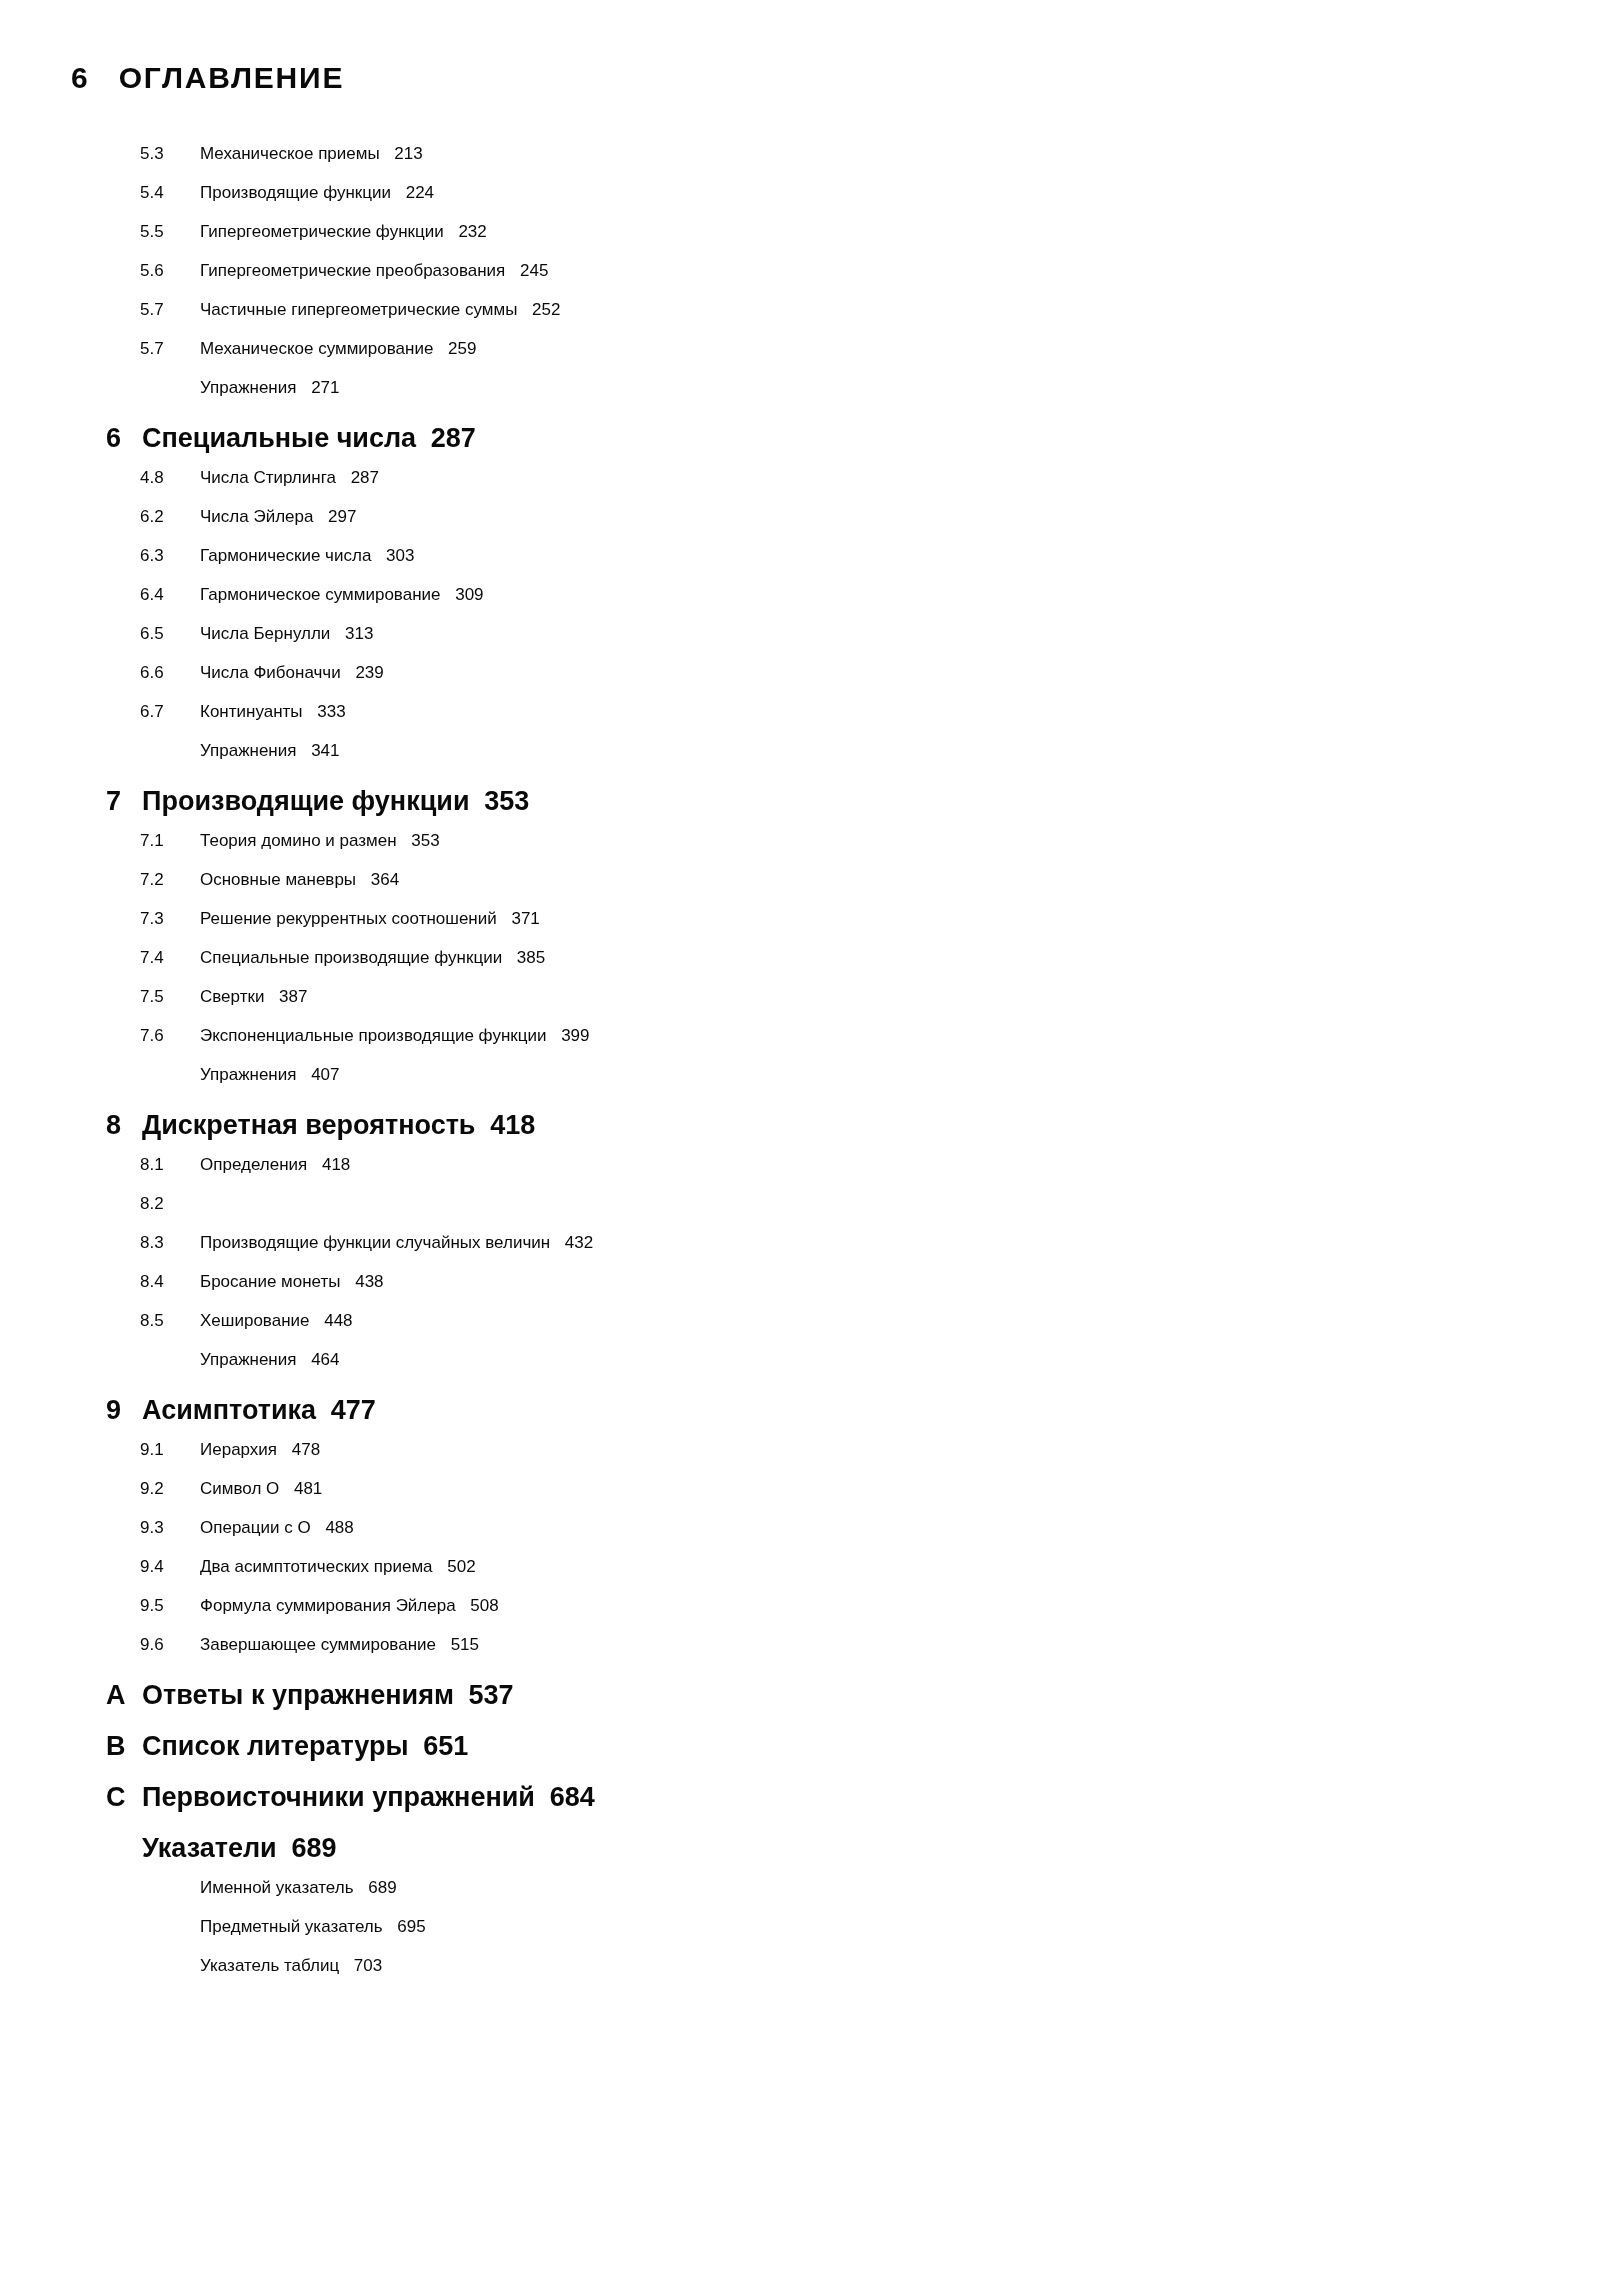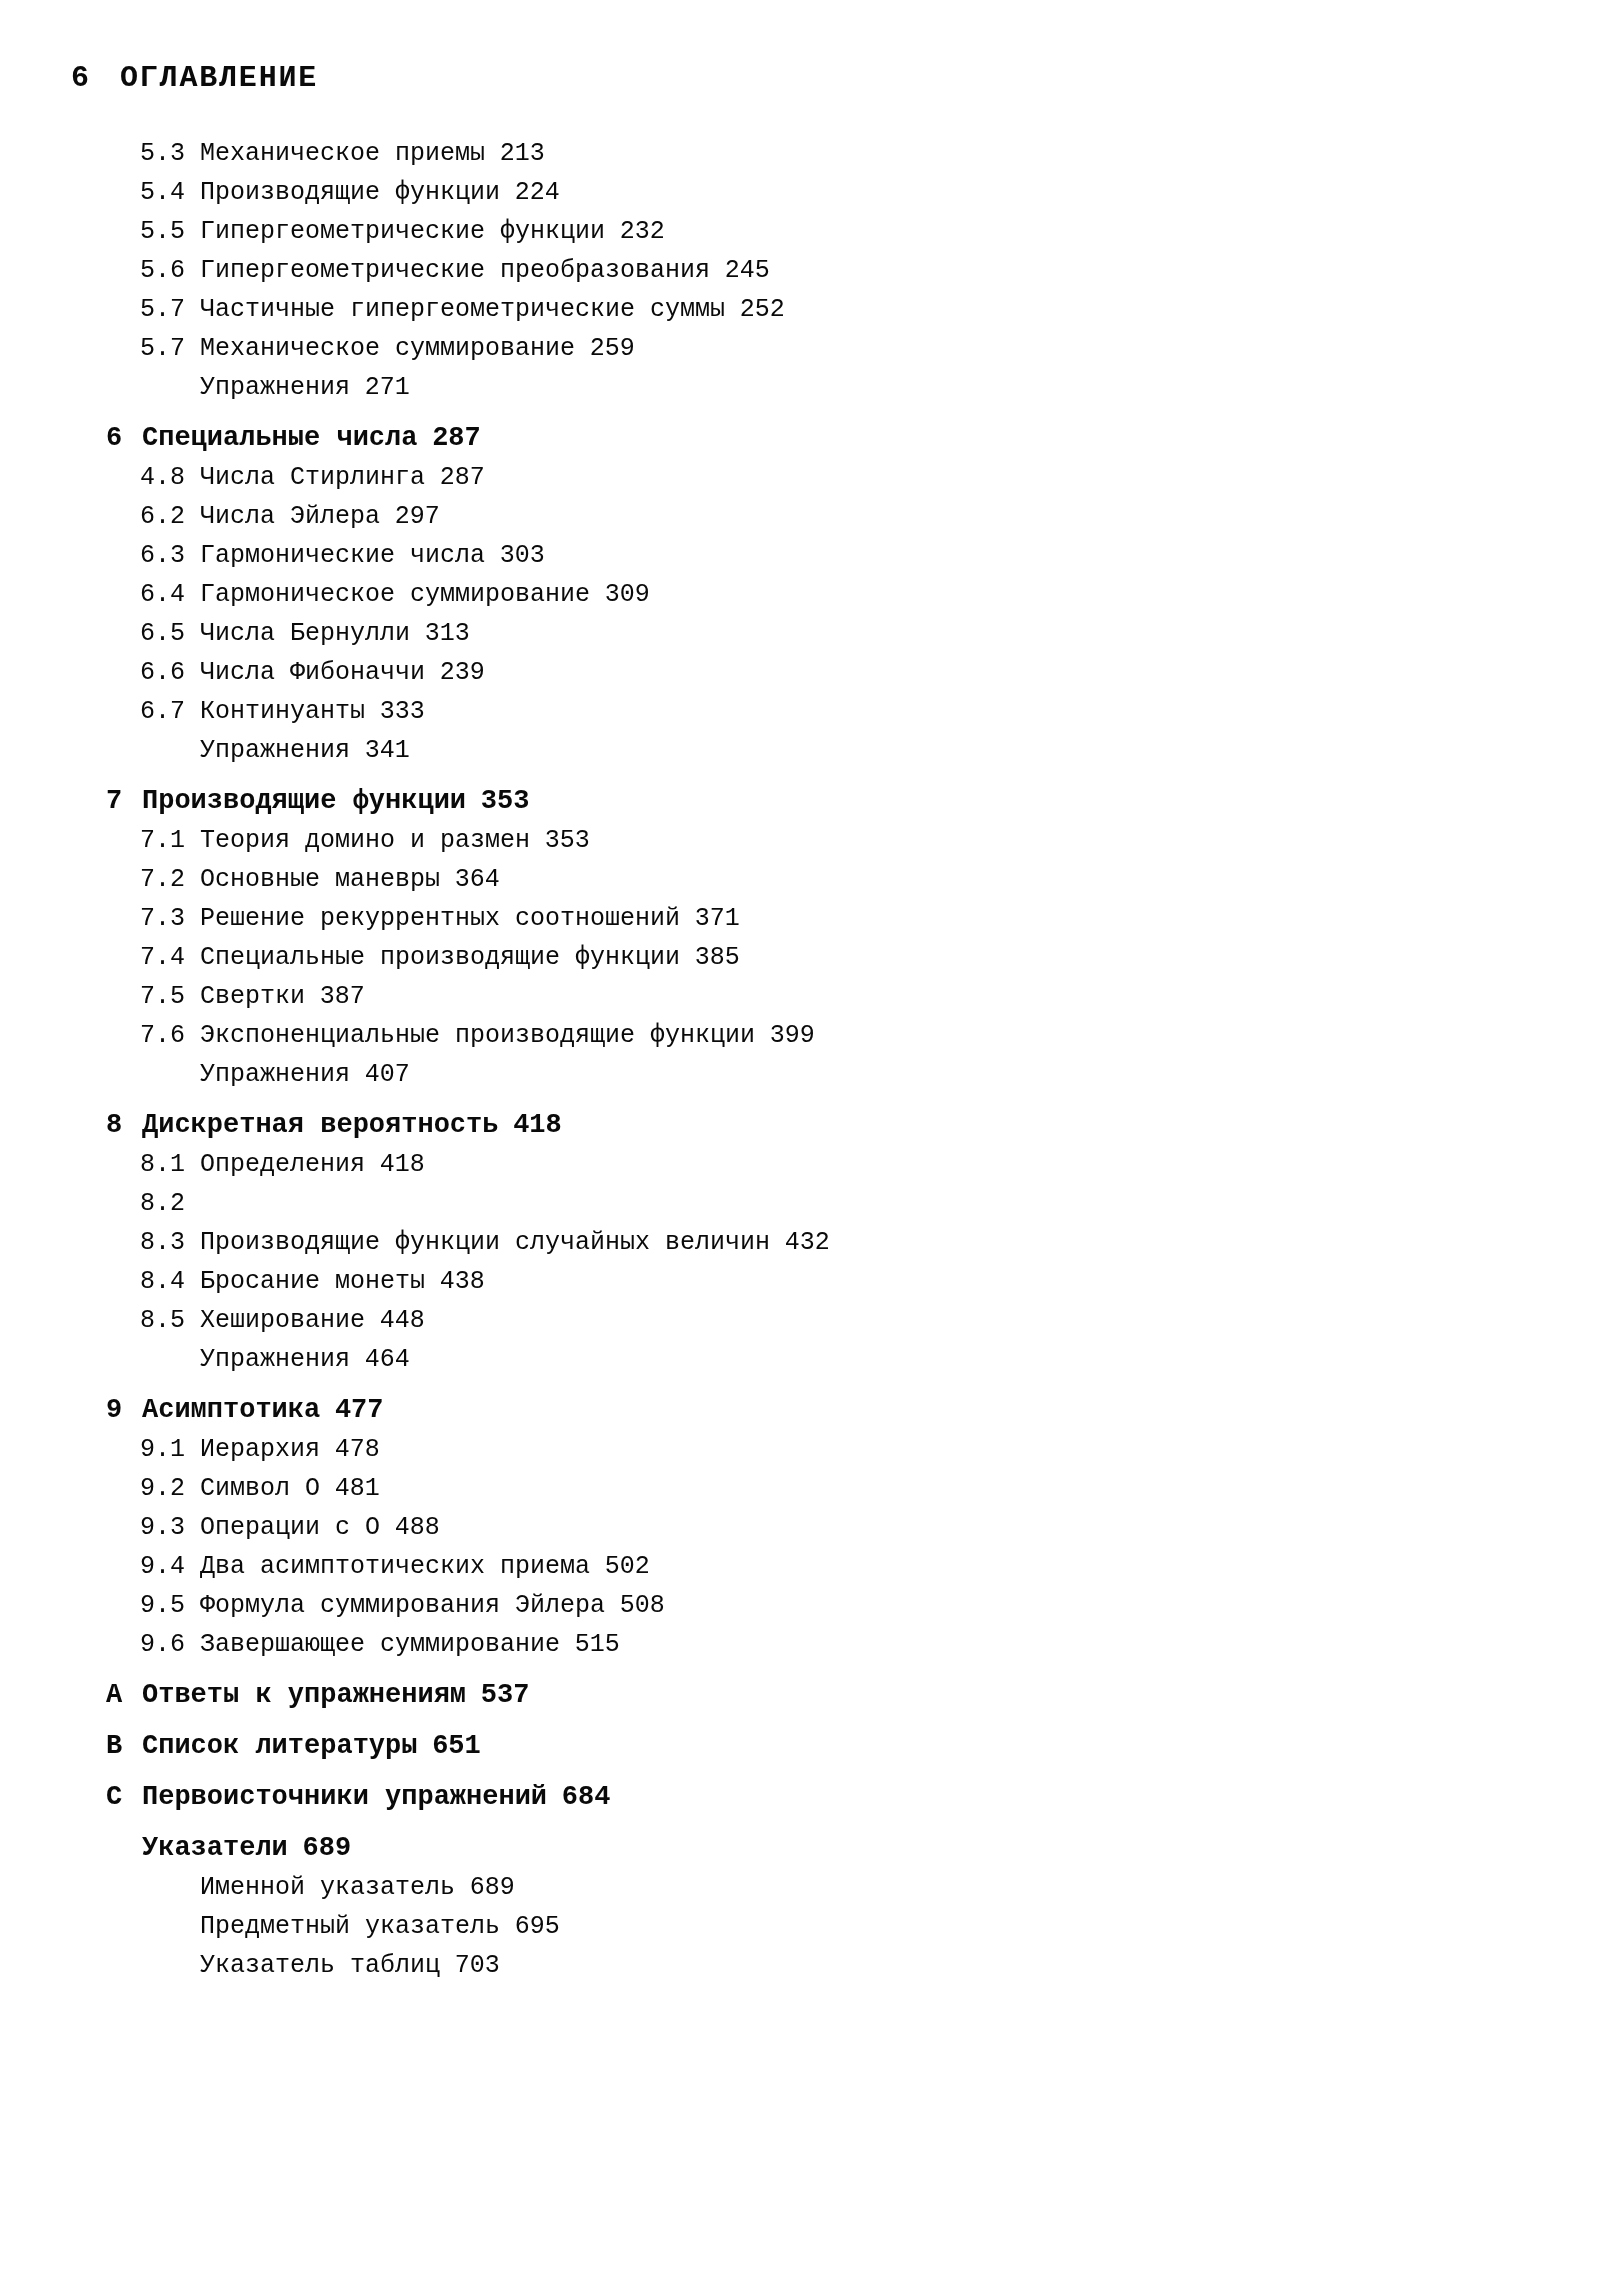--- a/index.html
+++ b/index.html
@@ -5,21 +5,21 @@
   html, body {
     margin: 0;
     padding: 0;
     background: #ffffff;
   }
   .page {
     position: relative;
     width: 1607px;
     height: 2288px;
     background: #ffffff;
-    font-family: Liberation Mono, monospace;
+    font-family: Liberation Sans, sans-serif;
     color: #0a0a0a;
     overflow: hidden;
   }
   .header {
     position: absolute;
     top: 61px;
     left: 71px;
     font-size: 30px;
     font-weight: bold;
     letter-spacing: 1.8px;
@@ -33,21 +33,21 @@
   .toc {
     position: absolute;
     top: 134px;
     left: 0;
     right: 0;
   }
   .row {
     position: relative;
     line-height: 39px;
     height: 39px;
-    font-size: 25px;
+    font-size: 17px;
     white-space: nowrap;
   }
   .row .num {
     position: absolute;
     left: 140px;
     top: 0;
   }
   .row .title {
     position: absolute;
     left: 200px;

